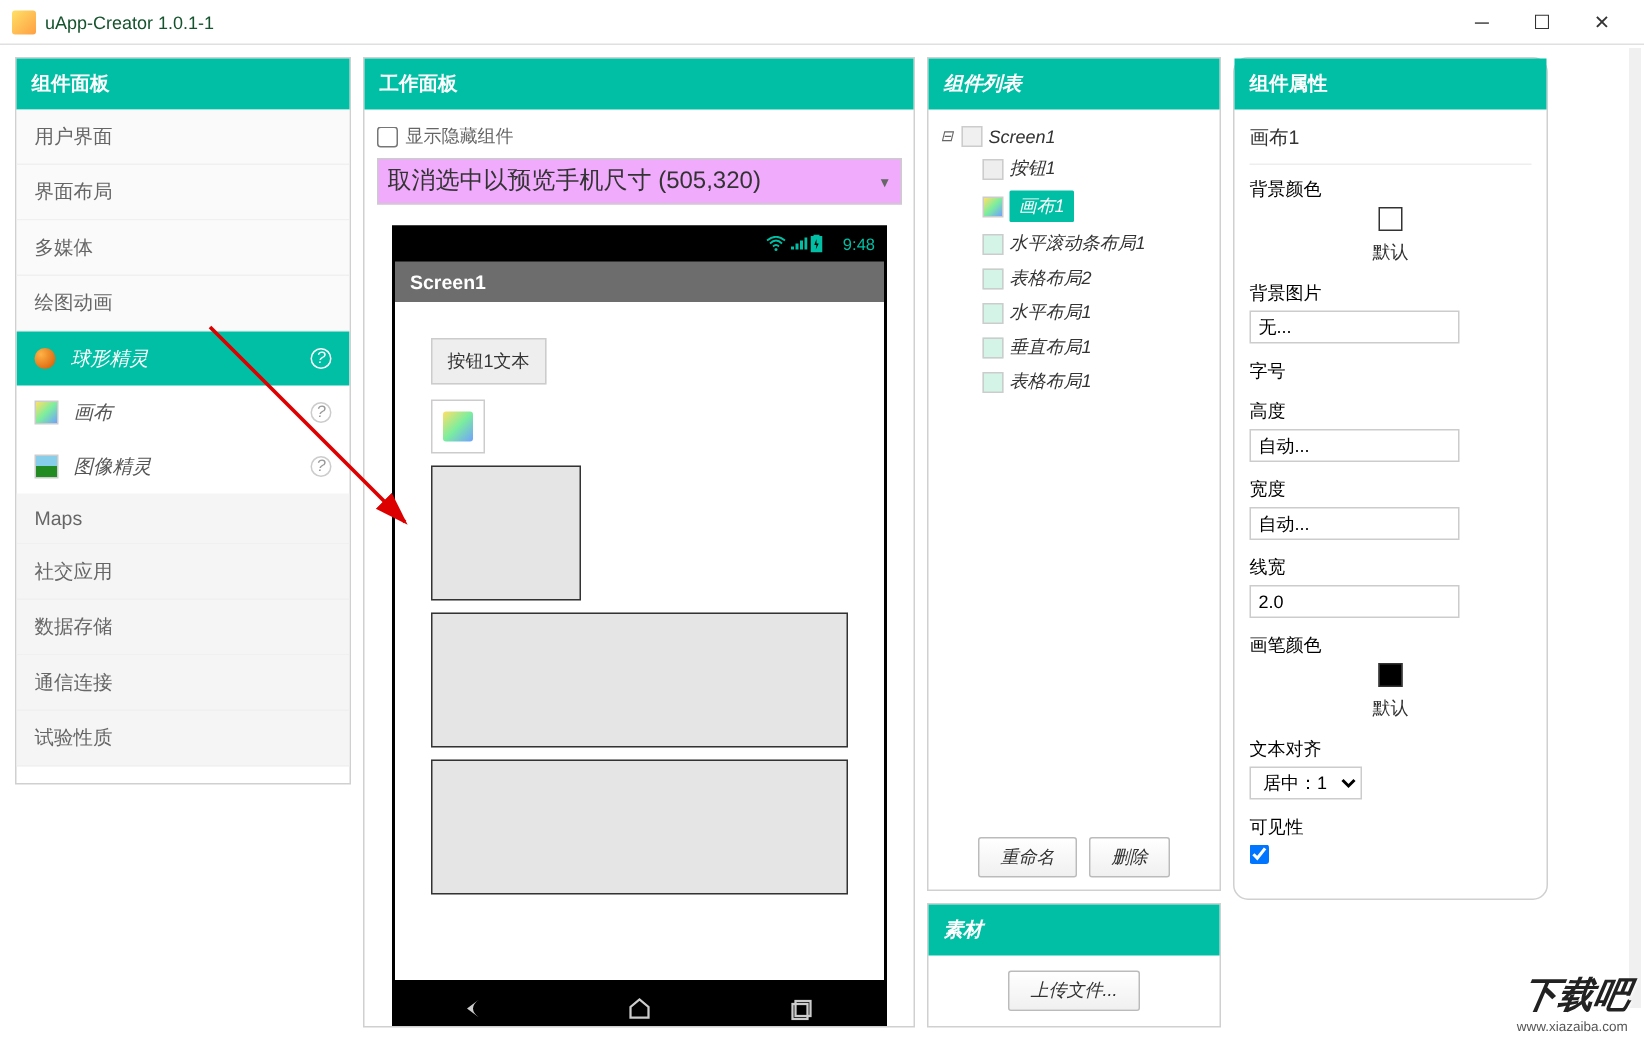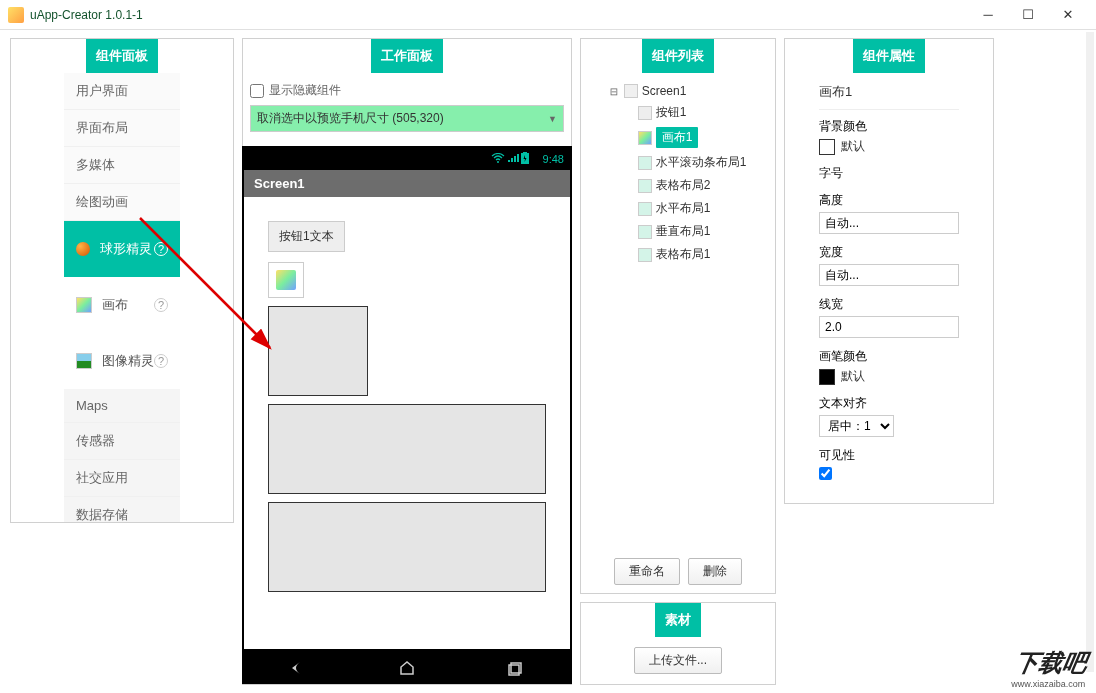--- a/index.html
+++ b/index.html
@@ -3,39 +3,39 @@
 <meta charset="utf-8">
 <style>
 * { box-sizing: border-box; margin: 0; padding: 0; font-family: "Microsoft YaHei", sans-serif; }
 body { background: #fff; font-size: 13px; color: #333; width: 1096px; height: 693px; overflow: hidden; position: relative; }
 .titlebar { height: 30px; display: flex; align-items: center; padding: 0 8px; border-bottom: 1px solid #e0e0e0; background: #fff; }
 .titlebar .app-icon { width: 16px; height: 16px; background: linear-gradient(135deg,#ffe066,#ff9f43); border-radius: 2px; margin-right: 6px; }
 .titlebar .title { font-size: 12px; color: #14532d; flex: 1; }
 .titlebar .win-btn { width: 40px; height: 28px; display: flex; align-items: center; justify-content: center; color: #333; font-size: 13px; cursor: pointer; }
 
 .main { display: flex; gap: 8px; padding: 8px 10px; height: calc(100% - 30px); }
-.panel { border: 1px solid #d0d0d0; display: flex; flex-direction: column; background: #fff; min-height: 0; align-items: center; }
+.panel { border: 1px solid #d0d0d0; display: flex; flex-direction: column; background: #fff; min-height: 0; }
 .panel-header { background: #00BFA5; color: #fff; font-weight: bold; padding: 8px 10px; font-size: 13px; }
 .panel-body { flex: 1; overflow: auto; }
 
 .left-panel { width: 224px; height: 485px; }
 .cat { padding: 9px 12px; border-bottom: 1px solid #f0f0f0; color: #666; cursor: pointer; background: #fafafa; font-size: 13px; }
 .cat.dark { background: #f5f5f5; }
-.comp-item { display: flex; align-items: center; padding: 19px 12px; color: #555; cursor: pointer; font-size: 13px; position: relative; }
+.comp-item { display: flex; align-items: center; padding: 9px 12px; color: #555; cursor: pointer; font-size: 13px; position: relative; font-style: italic; }
 .comp-item .dot { width: 14px; height: 14px; border-radius: 50%; margin-right: 10px; }
 .comp-item .help { color: #999; margin-left: auto; font-size: 11px; border: 1px solid #ccc; border-radius: 50%; width: 14px; height: 14px; text-align: center; line-height: 12px; }
 .comp-item.selected { background: #00BFA5; color: #fff; }
 .comp-item.selected .help { color: #fff; border-color: #fff; }
 .comp-item .sq-icon { width: 16px; height: 16px; margin-right: 10px; border: 1px solid #ccc; display:flex; align-items:center; justify-content:center; font-size:10px; }
 
-.work-panel { width: 330px; }
+.work-panel { width: 368px; }
 .work-top { padding: 6px 8px; }
 .checkbox-row { display: flex; align-items: center; gap: 5px; padding: 3px 0; font-size: 12px; color: #666; }
 .checkbox-row input { width: 14px; height: 14px; }
-.size-select { width: 100%; margin-top: 3px; padding: 4px 6px; border: 1px solid #ccc; background: #86efac; font-size: 12px; display:flex; justify-content:space-between; align-items:center;}
+.size-select { width: 100%; margin-top: 3px; padding: 4px 6px; border: 1px solid #ccc; background: #f0abfc; font-size: 16px; display:flex; justify-content:space-between; align-items:center;}
 .size-select::after { content:"▼"; font-size:9px; color:#666; }
 
 .phone { margin: 8px auto 0; width: 330px; background: #000; border: 2px solid #000; }
 .phone-status { background: #000; color: #00BFA5; display: flex; justify-content: flex-end; align-items: center; padding: 2px 6px; height: 22px; font-size: 11px; gap: 2px; }
 .phone-title { background: #6d6d6d; color: #fff; padding: 6px 10px; font-size: 13px; font-weight: bold; }
 .phone-screen { background: #fff; min-height: 452px; padding: 24px; }
 .phone-nav { background: #000; display: flex; justify-content: space-around; align-items: center; height: 38px; color: #ccc; }
 .phone-nav .nav-btn { width: 30px; display: flex; justify-content:center; }
 .phone-nav svg { fill: none; stroke: #ccc; stroke-width: 1.5; }
 
@@ -53,26 +53,26 @@
 .tree-node .icn { width: 14px; height: 14px; margin-right: 4px; display:inline-flex; align-items:center; justify-content:center; font-size:10px; border:1px solid #ccc; }
 .tree-node .icn.screen { background:#f0f0f0; }
 .tree-node .icn.btn-i { background:#eee; }
 .tree-node .icn.canvas-i { background: linear-gradient(135deg,#ffe066,#7bed9f,#70a1ff); }
 .tree-node .icn.layout-i { background:#d4f4e8; }
 .tree-node.indent1 { padding-left: 28px; }
 .tree-node.selected .lbl { background: #00BFA5; color: #fff; padding: 2px 6px; border-radius: 1px; }
 .tree-actions { display: flex; gap: 8px; justify-content: center; padding: 8px; }
 
 .right-col { width: 210px; display: flex; flex-direction: column; gap: 8px; }
-.props-panel { flex: 0 0 auto; }
+.props-panel { flex: 0 0 auto; border-radius: 10px; }
 .props-body { padding: 10px; }
 .comp-name { font-size: 13px; padding-bottom: 8px; border-bottom: 1px solid #eee; margin-bottom: 8px; }
 .prop-group { margin-bottom: 10px; font-size: 12px; }
 .prop-label { color: #000000; margin-bottom: 3px; }
-.color-swatch { display: flex; align-items: center; gap: 6px; }
+.color-swatch { display: flex; align-items: center; gap: 6px; flex-direction: column; }
 .color-swatch .sw { width: 16px; height: 16px; border: 1px solid #333; }
 .prop-input { width: 140px; padding: 3px 5px; border: 1px solid #ccc; font-size: 12px; background:#fff; }
 .prop-select { width: 75px; padding: 2px 4px; border: 1px solid #ccc; font-size: 12px; background:#fff; }
 
 .material-panel { }
 .material-panel .panel-body { padding: 10px; text-align:center; }
 
 .arrow { position: absolute; left: 130px; top: 208px; pointer-events: none; z-index: 50; }
 
 .watermark { position: absolute; right: 8px; bottom: 4px; font-style: italic; font-weight: bold; color: #222; text-shadow: 1px 1px 2px rgba(255,255,255,0.8); font-size: 24px; font-family: "Arial Black", sans-serif; transform: skewX(-10deg); }
@@ -114,21 +114,20 @@
             <span class="help">?</span>
           </div>
           <div class="comp-item">
             <span class="sq-icon" style="background:linear-gradient(#87ceeb 50%,#228b22 50%);"></span>
             <span>图像精灵</span>
             <span class="help">?</span>
           </div>
         </div>
       <div id="cats-bottom">
           <div class="cat dark">Maps</div>
-          <div class="cat dark">传感器</div>
           <div class="cat dark">社交应用</div>
           <div class="cat dark">数据存储</div>
           <div class="cat dark">通信连接</div>
           <div class="cat dark">试验性质</div>
         </div>
     </div>
   </div>
 
   <div class="panel work-panel">
     <div class="panel-header">工作面板</div>
@@ -189,21 +188,21 @@
               <svg width="20" height="16" viewBox="0 0 20 16">
                 <rect x="5" y="3" width="10" height="10"></rect>
                 <rect x="3" y="5" width="10" height="10"></rect>
               </svg>
             </div>
         </div>
       </div>
     </div>
   </div>
 
-  <div style="width:196px; display:flex; flex-direction:column; gap:8px;">
+  <div style="width:196px; display:flex; flex-direction:column; gap:8px;font-style:italic;">
     <div class="panel tree-panel" style="flex:1;">
       <div class="panel-header">组件列表</div>
       <div class="panel-body">
         <div class="tree">
           <div class="tree-node">
             <span class="tog">⊟</span>
             <span class="icn screen"></span>
             <span class="lbl">Screen1</span>
           </div>
           <div id="tree-children">
@@ -258,20 +257,24 @@
         <div class="comp-name">画布1</div>
 
         <div class="prop-group">
           <div class="prop-label">背景颜色</div>
           <div class="color-swatch">
             <div class="sw" style="background:#fff;"></div>
             <span>默认</span>
           </div>
         </div>
 
+        <div class="prop-group">
+          <div class="prop-label">背景图片</div>
+          <input class="prop-input" value="无..." style="">
+        </div>
 
         <div class="prop-group">
           <div class="prop-label">字号</div>
         </div>
 
         <div class="prop-group">
           <div class="prop-label">高度</div>
           <input class="prop-input" value="自动..." style="">
         </div>
 

